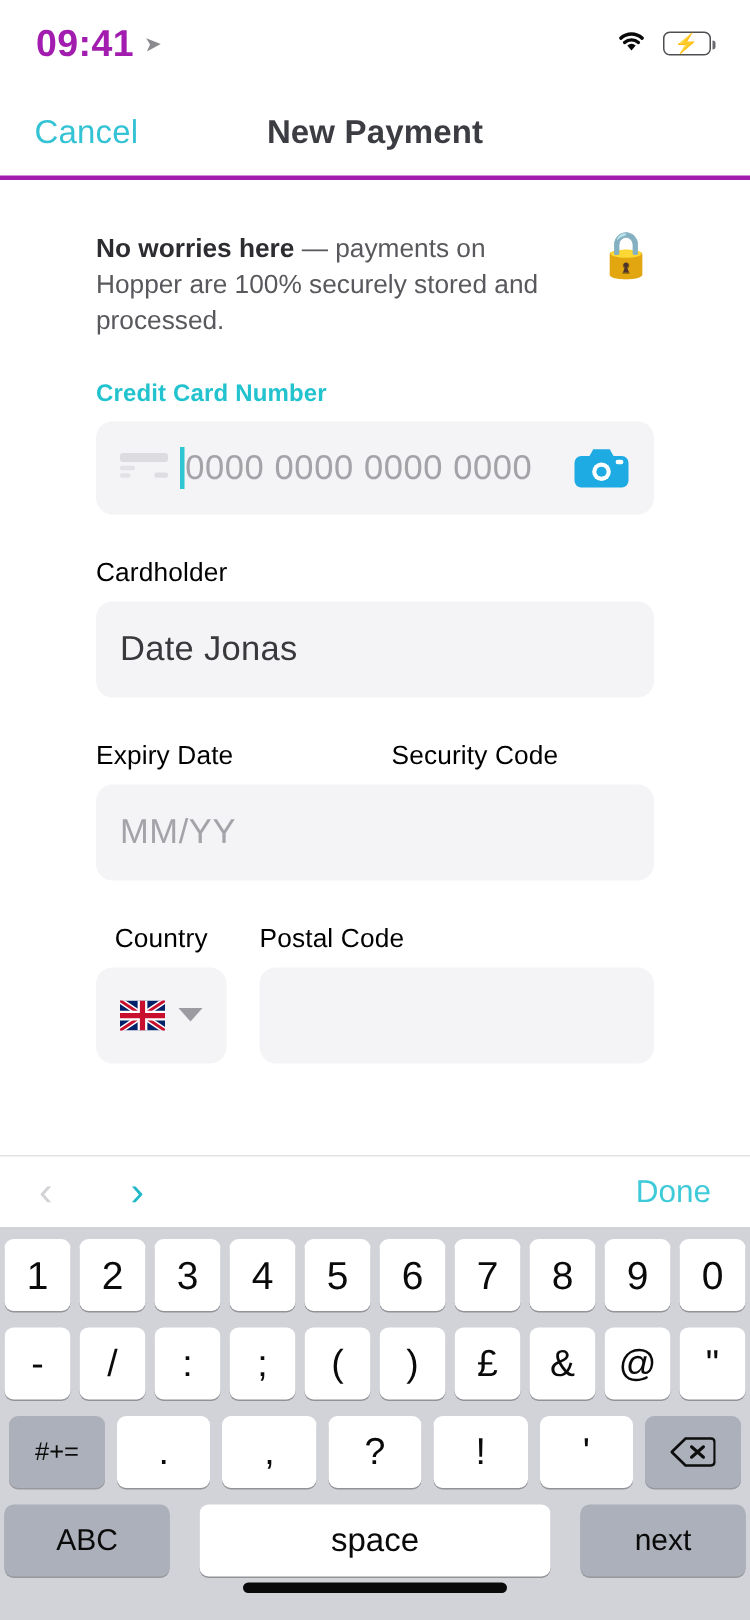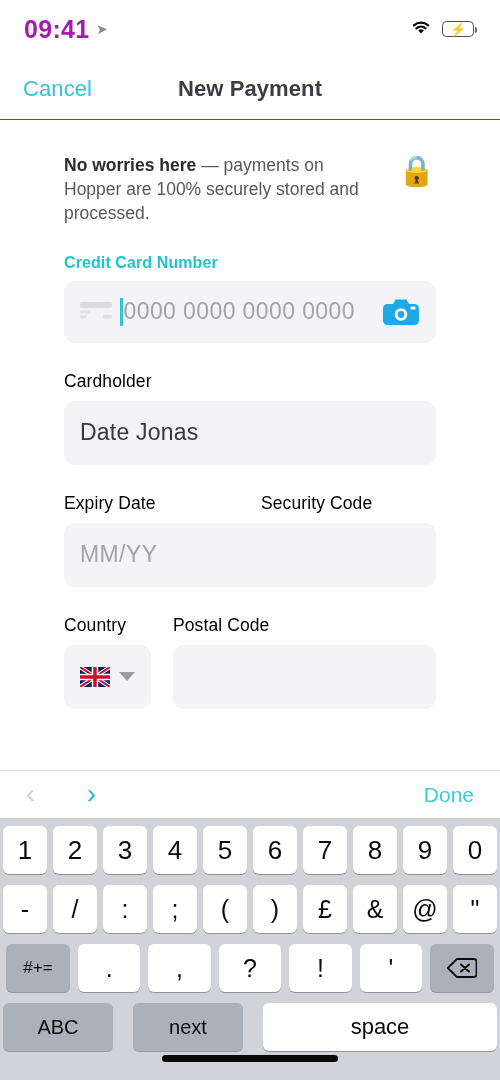--- a/index.html
+++ b/index.html
@@ -29,21 +29,21 @@
   }
   .batt-fill { width:100%; height:100%; background:#33d94a; border-radius:2.4px; }
   .bolt {
     position:absolute; left:50%; top:50%; transform:translate(-50%,-50%);
     font-size:13px; color:#0c0c0c; line-height:1;
   }
 
   
   .navbar {
     height:62px; position:relative; display:flex; align-items:center;
-    border-bottom:1px solid #a21caf;
+    border-bottom:3px solid #a21caf;
   }
   .nav-cancel {
     position:absolute; left:23px; font-size:22px; color:#34c3d4; letter-spacing:0.1px;
   }
   .nav-title {
     width:100%; text-align:center; font-size:22px;
     color:#3c3c43; font-weight:600; letter-spacing:0.1px;
   }
 
   
@@ -87,21 +87,21 @@
   .flag { width:30px; height:20px; border-radius:2px; }
   .chevron-down {
     width:0; height:0; border-left:8px solid transparent;
     border-right:8px solid transparent; border-top:9px solid #9b9ba1;
   }
   .postal-box {
     background:#f4f4f6; border-radius:11px; height:64px; flex:1;
   }
   .country-row { display:flex; gap:22px; align-items:flex-end; }
   .country-labels { display:flex; gap:22px; }
-  .lbl-country { width:87px; }
+  .lbl-country { width:87px;text-align:center; }
 
   
   .kb-toolbar {
     position:absolute; left:0; right:0; bottom:262px; height:48px;
     background:#fff; border-top:1px solid #e3e3e6;
     display:flex; align-items:center; padding:0 26px;
   }
   .chev { font-size:27px; font-weight:300; line-height:1; }
   .chev.prev { color:#d2d2d6; margin-right:52px; }
   .chev.next { color:#23b8c9; font-weight:400; }
@@ -297,20 +297,20 @@
       <div class="key dark bksp">
         <svg width="30" height="22" viewBox="0 0 30 22">
           <path d="M10 2 H27 a2.5 2.5 0 0 1 2.5 2.5 v13 a2.5 2.5 0 0 1 -2.5 2.5 H10 L0.8 11z" fill="none" stroke="#0d0d0d" stroke-width="1.8"></path>
           <path d="M14 7.5 L22 14.5 M22 7.5 L14 14.5" stroke="#0d0d0d" stroke-width="2" stroke-linecap="round"></path>
         </svg>
       </div>
     </div>
 
     <div class="kb-row row4">
       <div class="key dark abc">ABC</div>
+      <div class="key space">space</div>
       <div class="key dark next">next</div>
-      <div class="key space">space</div>
     </div>
 
     <div class="home-indicator"></div>
   </div>
 
 </div>
 
 </body></html>

